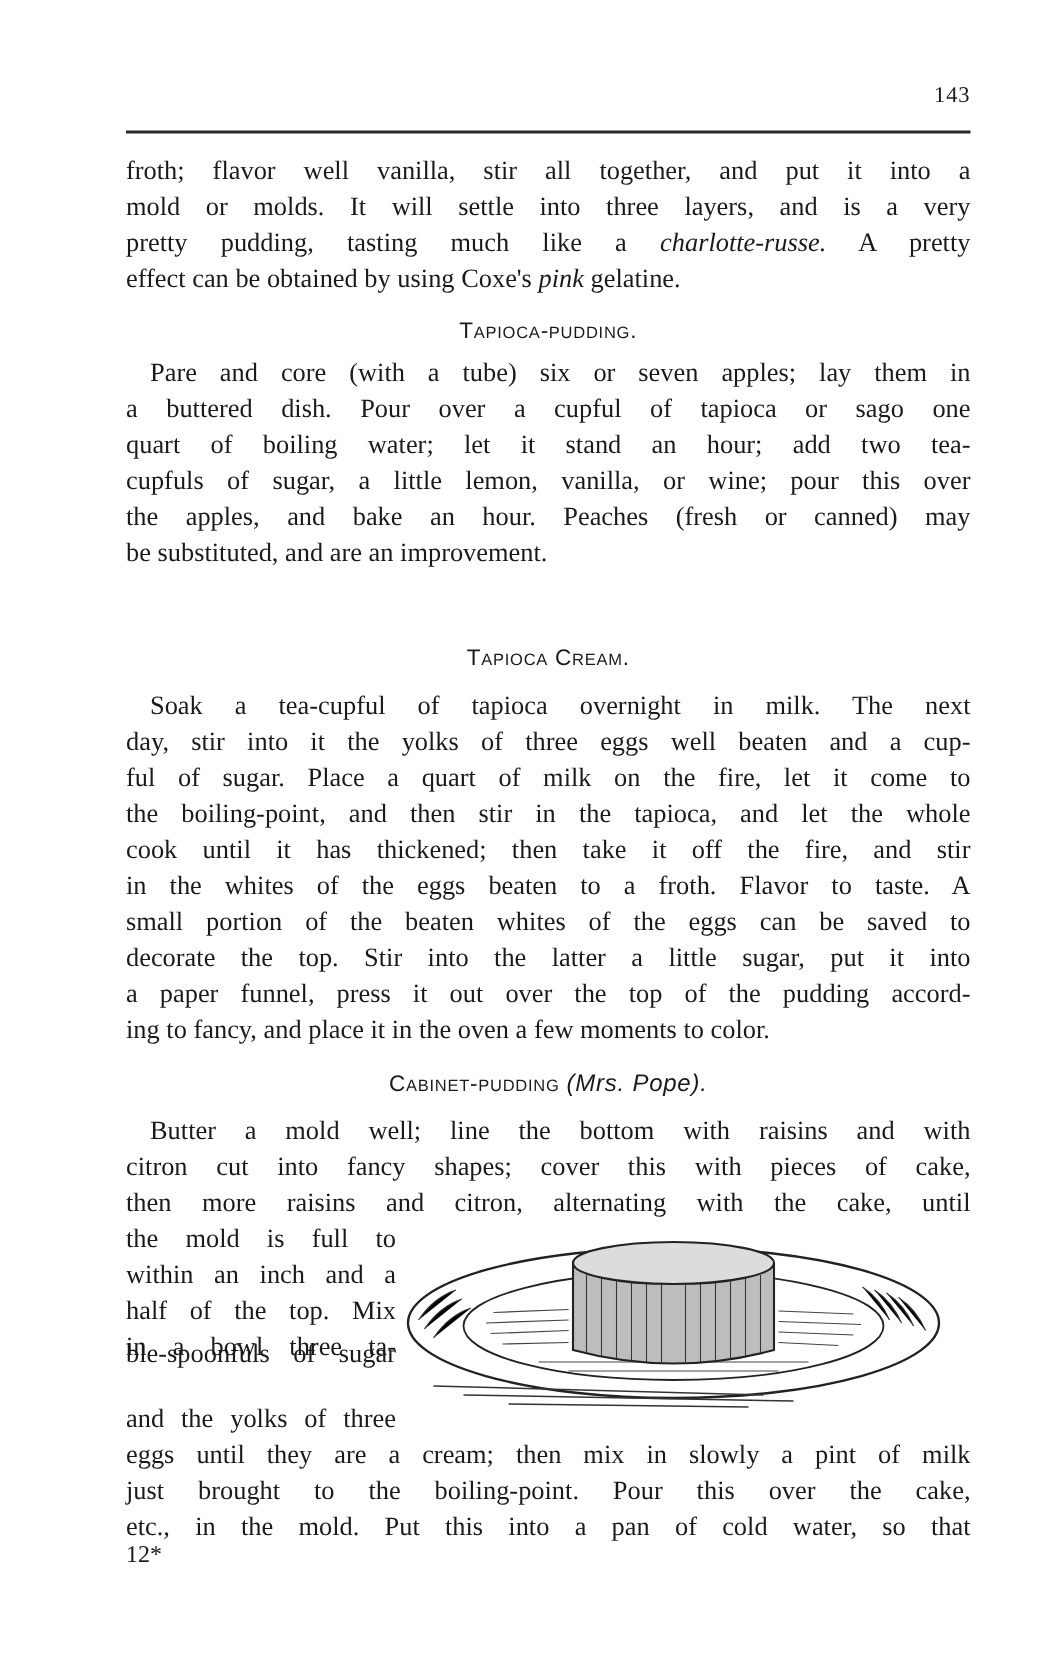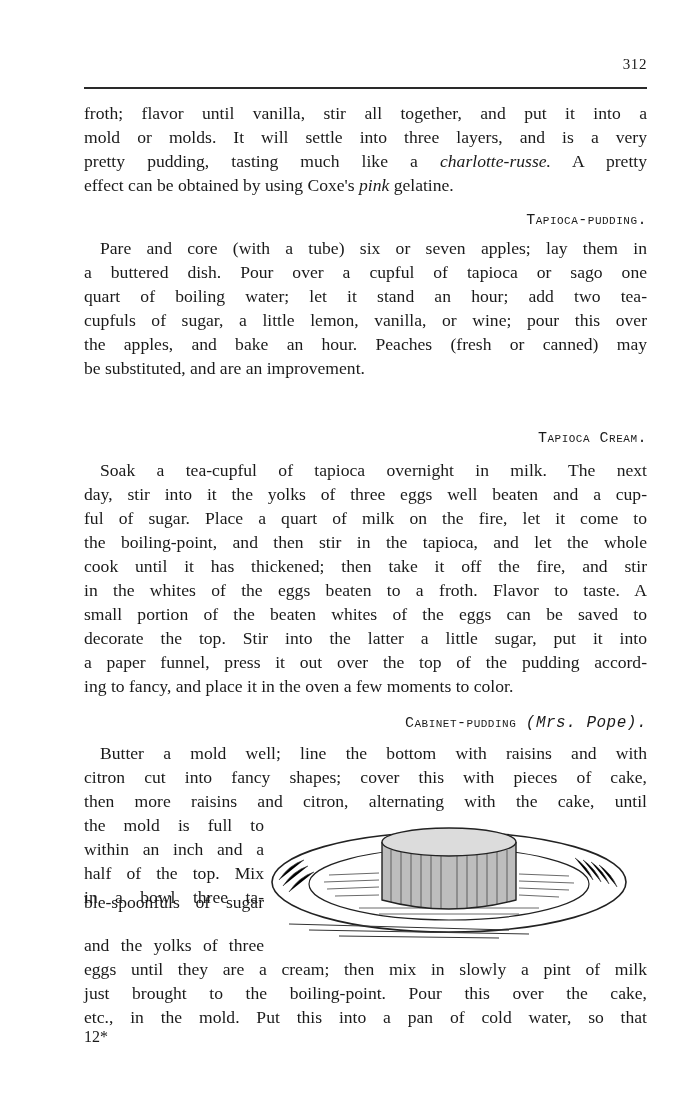--- a/index.html
+++ b/index.html
@@ -24,42 +24,42 @@
   .line {
     position: absolute; left: 0; width: 563px; height: 24px;
     font-family: "Liberation Serif", serif; font-size: 17.6px;
     line-height: 24px; white-space: nowrap;
     text-align: justify; text-align-last: justify;
   }
   .line.last { text-align-last: left; }
   .line.indent { padding-left: 16px; width: 547px; }
   .line.narrow { width: 180px; }
   .heading {
-    position: absolute; left: 0; width: 563px; text-align: right;
-    font-family: Liberation Mono, monospace; font-size: 15px;
+    position: absolute; left: 0; width: 563px; text-align: center;
+    font-family: Liberation Sans, sans-serif; font-size: 15px;
     font-variant: small-caps; letter-spacing: 0.5px;
   }
   .heading em { font-style: italic; font-variant: normal; font-size: 16px; }
   em { }
   .figure { position: absolute; left: 185px; top: 820px; width: 360px; height: 125px; }
   .sig {
     position: absolute; top: 1028px; left: 0; width: 563px; text-align: left;
     font-family: "Liberation Serif", serif; font-size: 16px;
   }
 </style>
 </head>
 <body>
 
 <div class="page">
   <div class="header">
-    <span class="pnum">312</span>
+    <span class="pnum">143</span>
   </div>
   <div class="rule"></div>
 
-  <div class="line" style="top:101px">froth; flavor until vanilla, stir all together, and put it into a</div>
+  <div class="line" style="top:101px">froth; flavor well vanilla, stir all together, and put it into a</div>
   <div class="line" style="top:125px">mold or molds.  It will settle into three layers, and is a very</div>
   <div class="line" style="top:149px"><span>pretty pudding, tasting much like a </span><em>charlotte-russe.</em><span>  A pretty</span></div>
   <div class="line last" style="top:173px"><span>effect can be obtained by using Coxe's </span><em>pink</em><span> gelatine.</span></div>
 
   <div class="heading" style="top:212px">Tapioca-pudding.</div>
   <div class="line indent" style="top:236px">Pare and core (with a tube) six or seven apples; lay them in</div>
   <div class="line" style="top:260px">a buttered dish.  Pour over a cupful of tapioca or sago one</div>
   <div class="line" style="top:284px">quart of boiling water; let it stand an hour; add two tea-</div>
   <div class="line" style="top:308px">cupfuls of sugar, a little lemon, vanilla, or wine; pour this over</div>
   <div class="line" style="top:332px">the apples, and bake an hour.  Peaches (fresh or canned) may</div>

